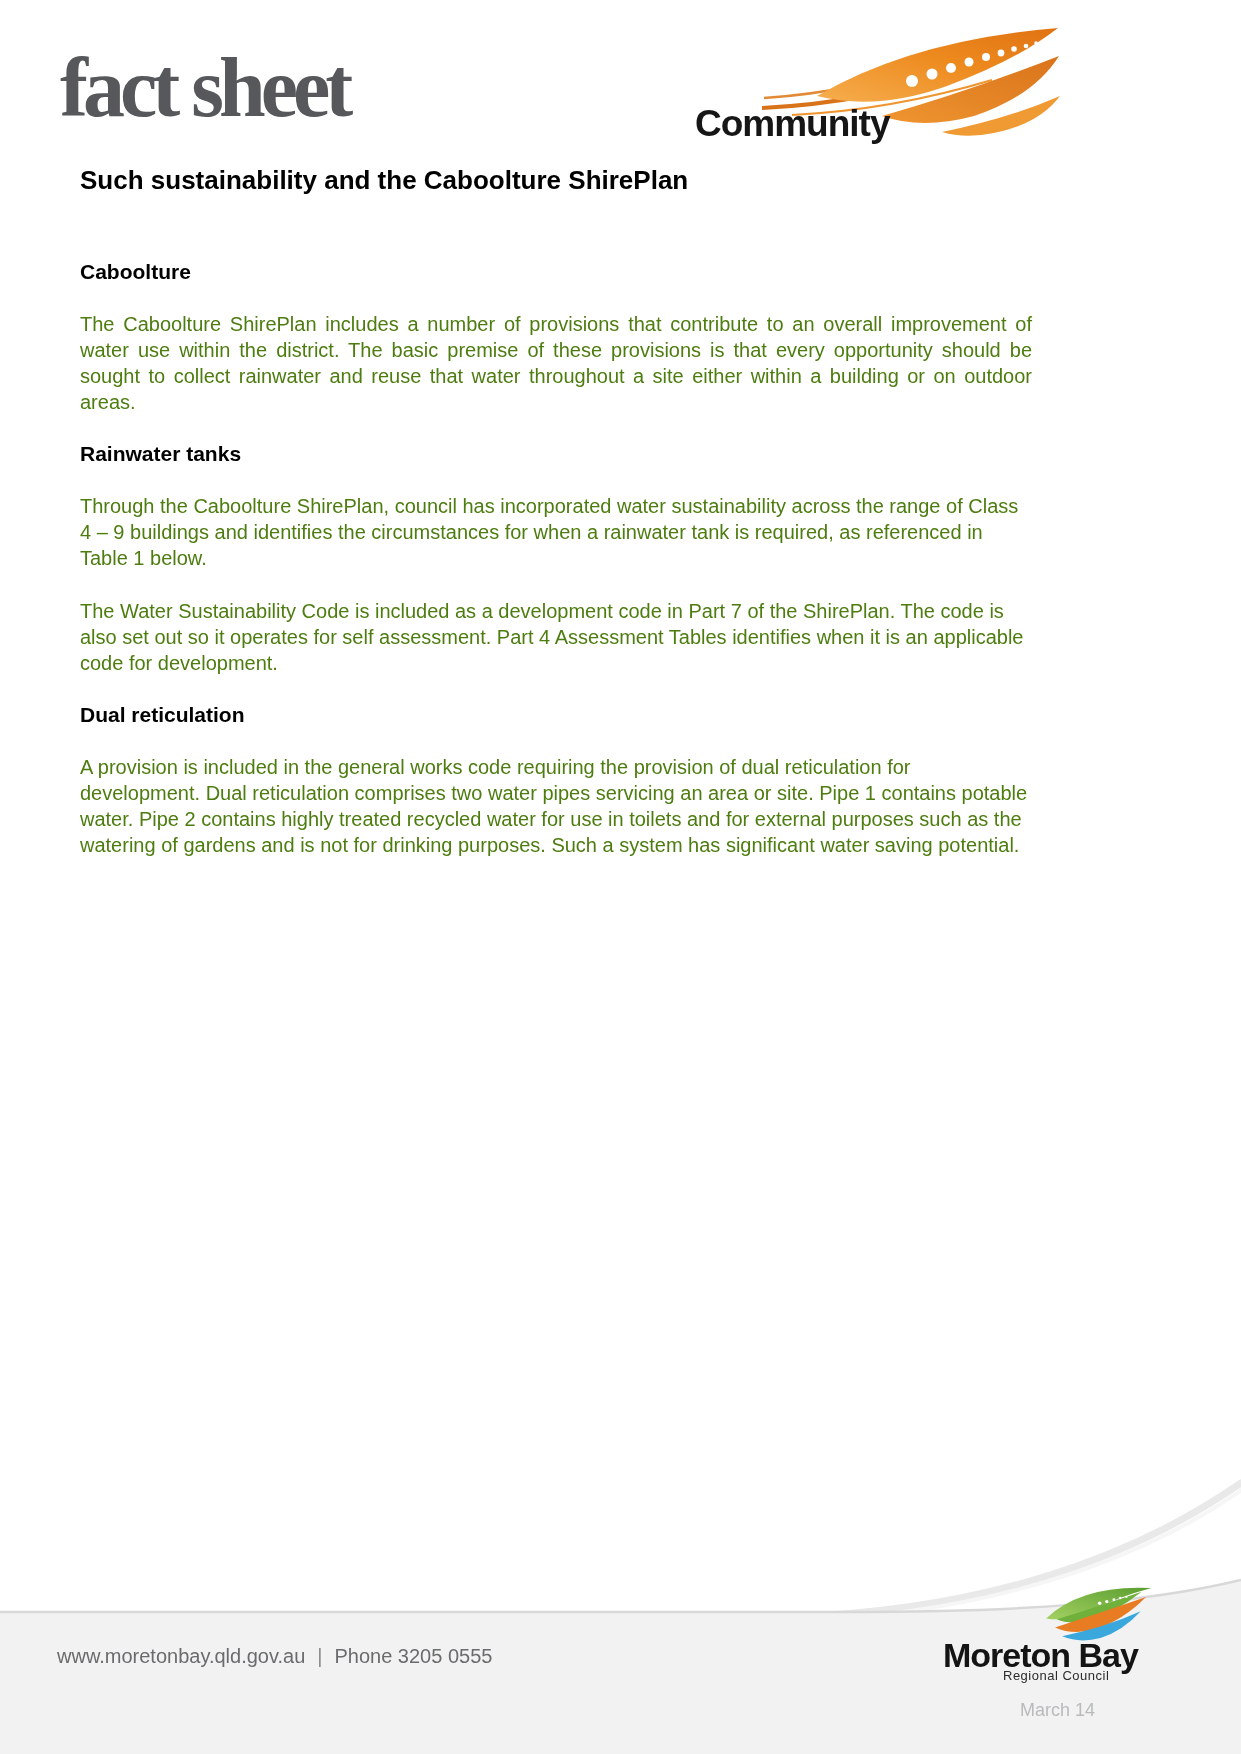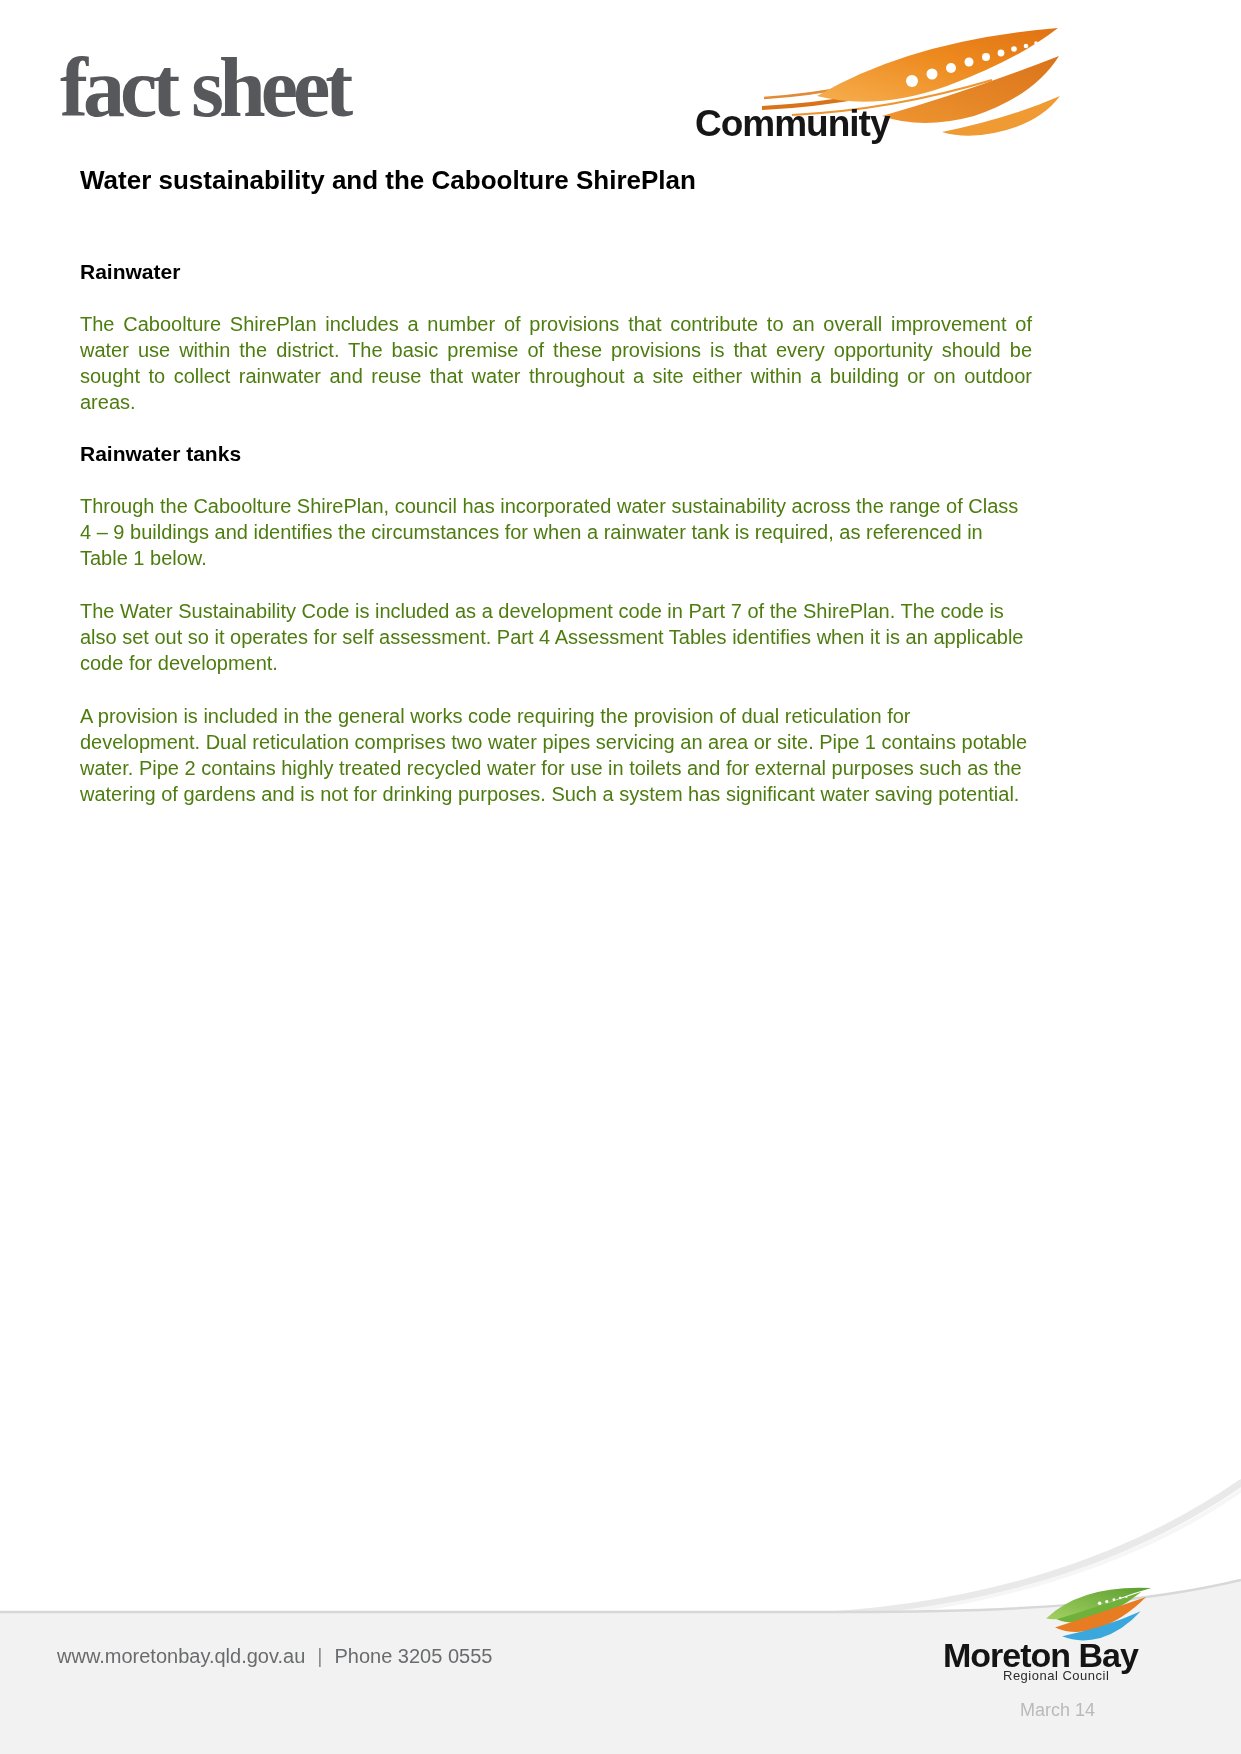--- a/index.html
+++ b/index.html
@@ -139,29 +139,30 @@
       <circle cx="239" cy="35" r="3.4" fill="#fff"></circle>
       <circle cx="252" cy="31" r="2.8" fill="#fff"></circle>
       <circle cx="264" cy="28" r="2.3" fill="#fff"></circle>
       <circle cx="274" cy="25" r="1.8" fill="#fff"></circle>
       <circle cx="283" cy="23" r="1.4" fill="#fff"></circle>
     </svg>
     <div class="ctext">Community</div>
   </div>
 
   <div class="doc">
-    <h1>Water sustainability and the Caboolture ShirePlan</h1>
-
-    <h2>Rainwater</h2>
+    <h1>Such sustainability and the Caboolture ShirePlan</h1>
+
+    <h2>Caboolture</h2>
     <p class="justify">The Caboolture ShirePlan includes a number of provisions that contribute to an overall improvement of water use within the district. The basic premise of these provisions is that every opportunity should be sought to collect rainwater and reuse that water throughout a site either within a building or on outdoor areas.</p>
 
     <h2>Rainwater tanks</h2>
     <p>Through the Caboolture ShirePlan, council has incorporated water sustainability across the range of Class 4 – 9 buildings and identifies the circumstances for when a rainwater tank is required, as referenced in Table 1 below.</p>
     <p>The Water Sustainability Code is included as a development code in Part 7 of the ShirePlan. The code is also set out so it operates for self assessment. Part 4 Assessment Tables identifies when it is an applicable code for development.</p>
 
+    <h2>Dual reticulation</h2>
     <p>A provision is included in the general works code requiring the provision of dual reticulation for development. Dual reticulation comprises two water pipes servicing an area or site. Pipe 1 contains potable water. Pipe 2 contains highly treated recycled water for use in toilets and for external purposes such as the watering of gardens and is not for drinking purposes. Such a system has significant water saving potential.</p>
   </div>
 
   <svg class="footer-wave" viewBox="0 0 1241 309" xmlns="http://www.w3.org/2000/svg">
 
     <path d="M 790,172 C 980,166 1130,115 1241,38" stroke="#e9e9e9" stroke-width="7" fill="none" stroke-linecap="round"></path>
     <path d="M 790,176 C 980,170 1135,120 1243,44" stroke="#f6f6f6" stroke-width="4" fill="none"></path>
 
     <path d="M 0,167 L 850,167 C 1020,167 1145,158 1241,135 L 1241,309 L 0,309 Z" fill="#f2f2f2"></path>
 

